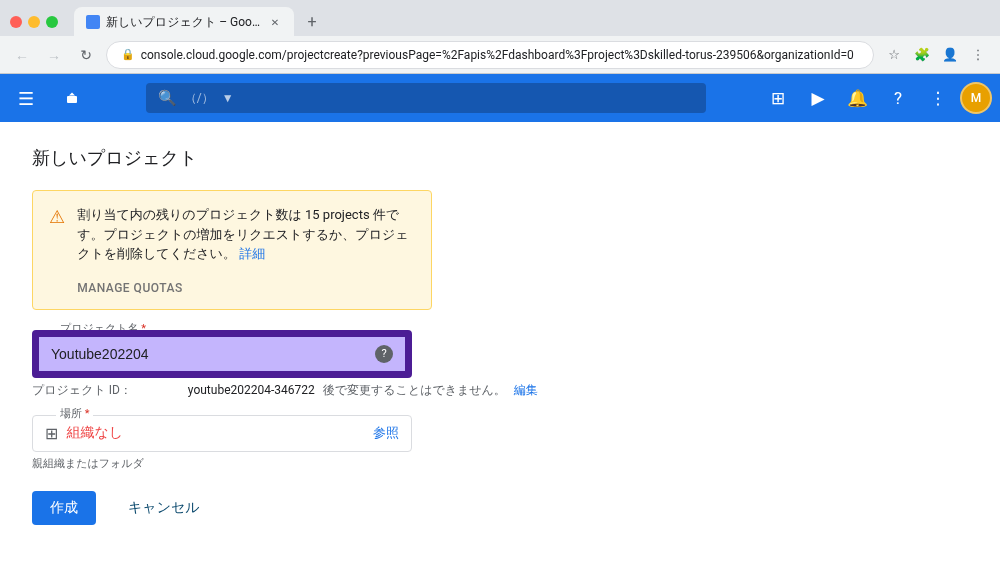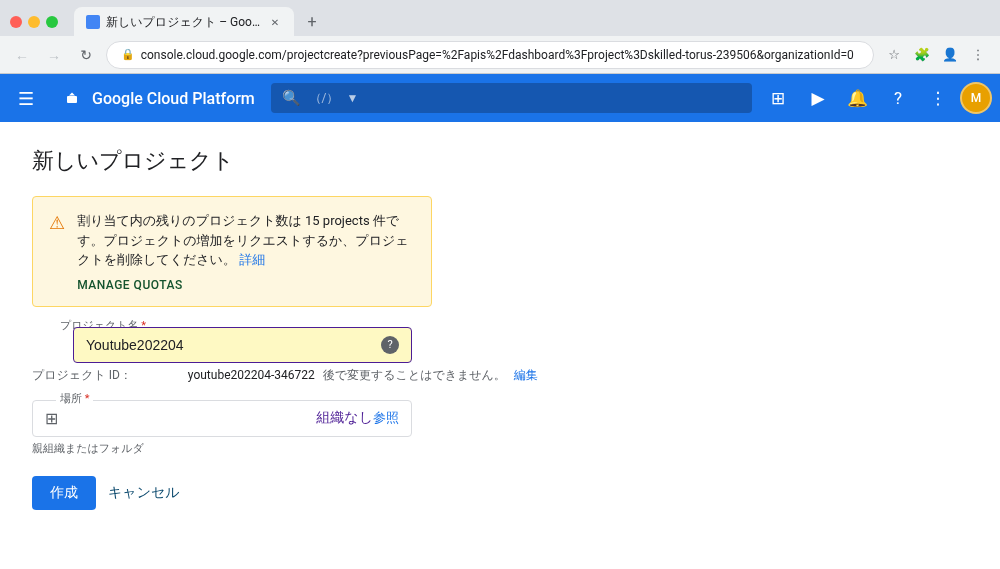--- a/index.html
+++ b/index.html
@@ -257,21 +257,21 @@
       border: 2px solid rgba(255,255,255,0.4);
     }
 
     
     .main-content {
       background: white;
       padding: 24px 32px;
       min-height: calc(569px - 36px - 38px - 48px);
     }
     .page-title {
-      font-size: 22px;
+      font-size: 18px;
       font-weight: 400;
       color: #202124;
       margin-bottom: 20px;
     }
 
     
     .warning-box {
       display: flex;
       gap: 12px;
       background: #fef7e0;
@@ -296,39 +296,38 @@
       line-height: 1.5;
       margin-bottom: 8px;
     }
     .warning-link {
       color: #1a73e8;
       text-decoration: none;
       font-size: 13px;
     }
     .manage-link {
       display: block;
-      color: #14532d;
+      color: #737373;
       text-decoration: none;
       font-size: 12px;
       font-weight: 500;
       letter-spacing: 0.5px;
-      margin-top: 8px;
+      margin-top: 17px;
     }
     .required {
       color: #d93025;
     }
     .input-wrapper {
       position: relative;
-      border: 1px solid #4c1d95;
+      border: 7px solid #4c1d95;
       border-radius: 4px;
       display: flex;
       align-items: center;
       padding: 8px 12px;
-      background: #fef9c3;
-      margin-left: 41px;
+      background: #c4b5fd;
     }
     .form-input {
       flex: 1;
       border: none;
       outline: none;
       font-size: 14px;
       color: #202124;
       background: transparent;
     }
     .input-help {
@@ -373,40 +372,39 @@
       max-width: 380px;
     }
     .location-icon {
       font-size: 16px;
       color: #5f6368;
       margin-right: 8px;
     }
     .location-value {
       flex: 1;
       font-size: 14px;
-      color: #4c1d95;
-      text-align: right;
+      color: #ef4444;
     }
     .browse-link {
       color: #1a73e8;
       font-size: 13px;
       text-decoration: none;
       cursor: pointer;
     }
     .location-hint {
       font-size: 11px;
       color: #5f6368;
       margin-bottom: 16px;
     }
 
     
     .form-actions {
       display: flex;
       align-items: center;
-      gap: 8px;
+      gap: 28px;
       margin-top: 20px;
     }
     .btn-primary {
       background: #1a73e8;
       color: white;
       border: none;
       border-radius: 4px;
       padding: 8px 18px;
       font-size: 14px;
       font-weight: 500;
@@ -478,21 +476,20 @@
   </div>
 </div>
 
 <div class="gcp-nav">
   <div class="nav-menu-btn">☰</div>
   <div class="gcp-logo">
     <svg class="gcp-logo-icon" viewBox="0 0 24 24" fill="none">
       <path d="M12 6.5L9 9.5h6L12 6.5z" fill="white"></path>
       <rect x="7" y="10" width="10" height="7" rx="1" fill="white"></rect>
     </svg>
-    <span>Google Cloud Platform</span>
   </div>
   <div class="search-bar">
     <span class="search-icon">🔍</span>
     <span class="search-shortcut">（/）</span>
     <span class="search-dropdown">▼</span>
   </div>
   <div class="nav-right">
     <div class="nav-icon-btn">⊞</div>
     <div class="nav-icon-btn">▶</div>
     <div class="nav-icon-btn">🔔</div>

